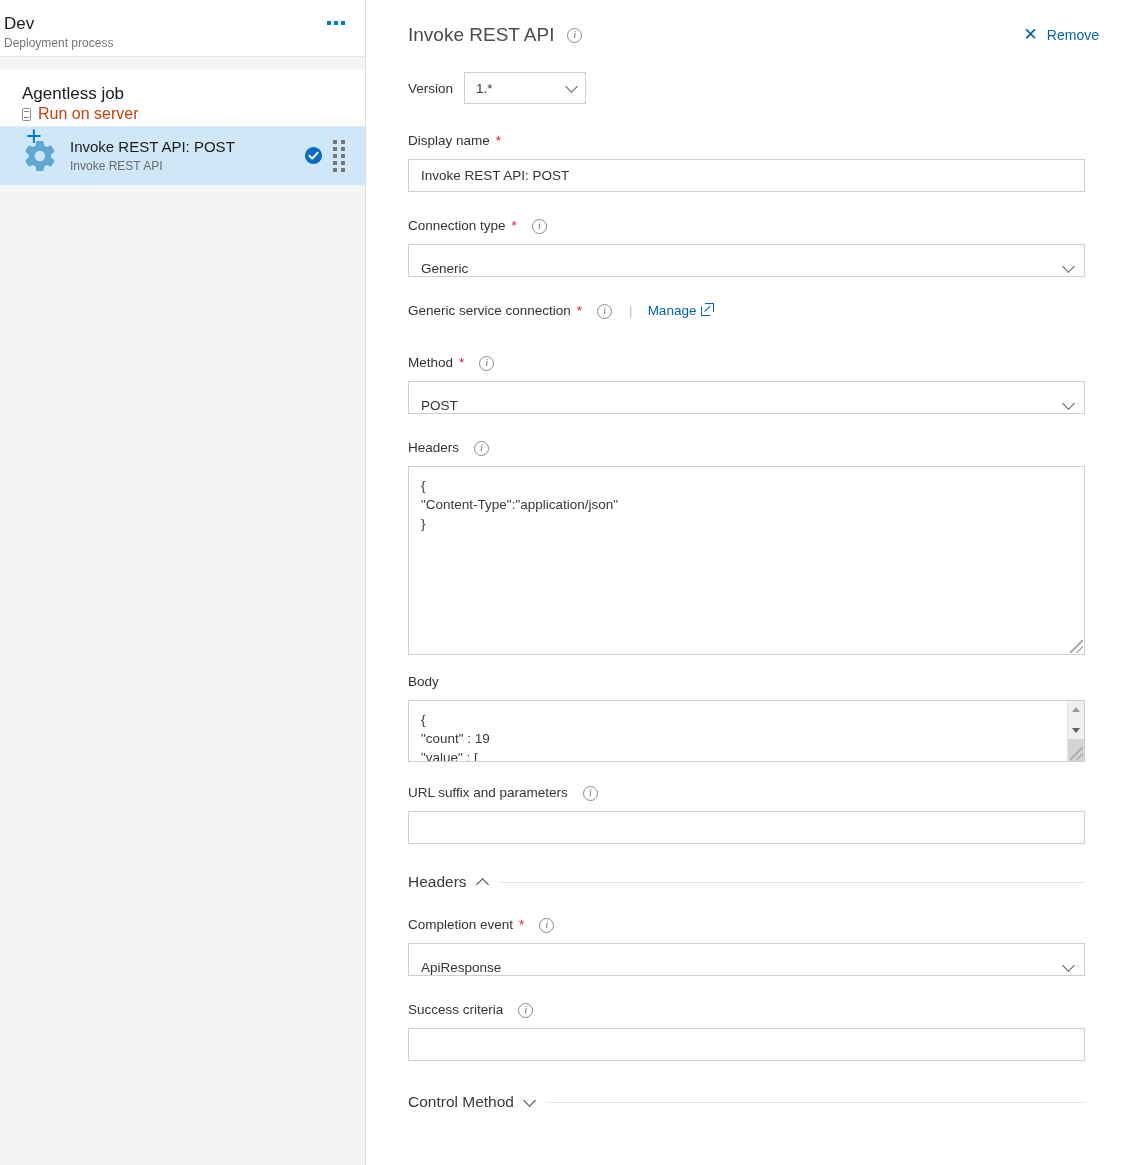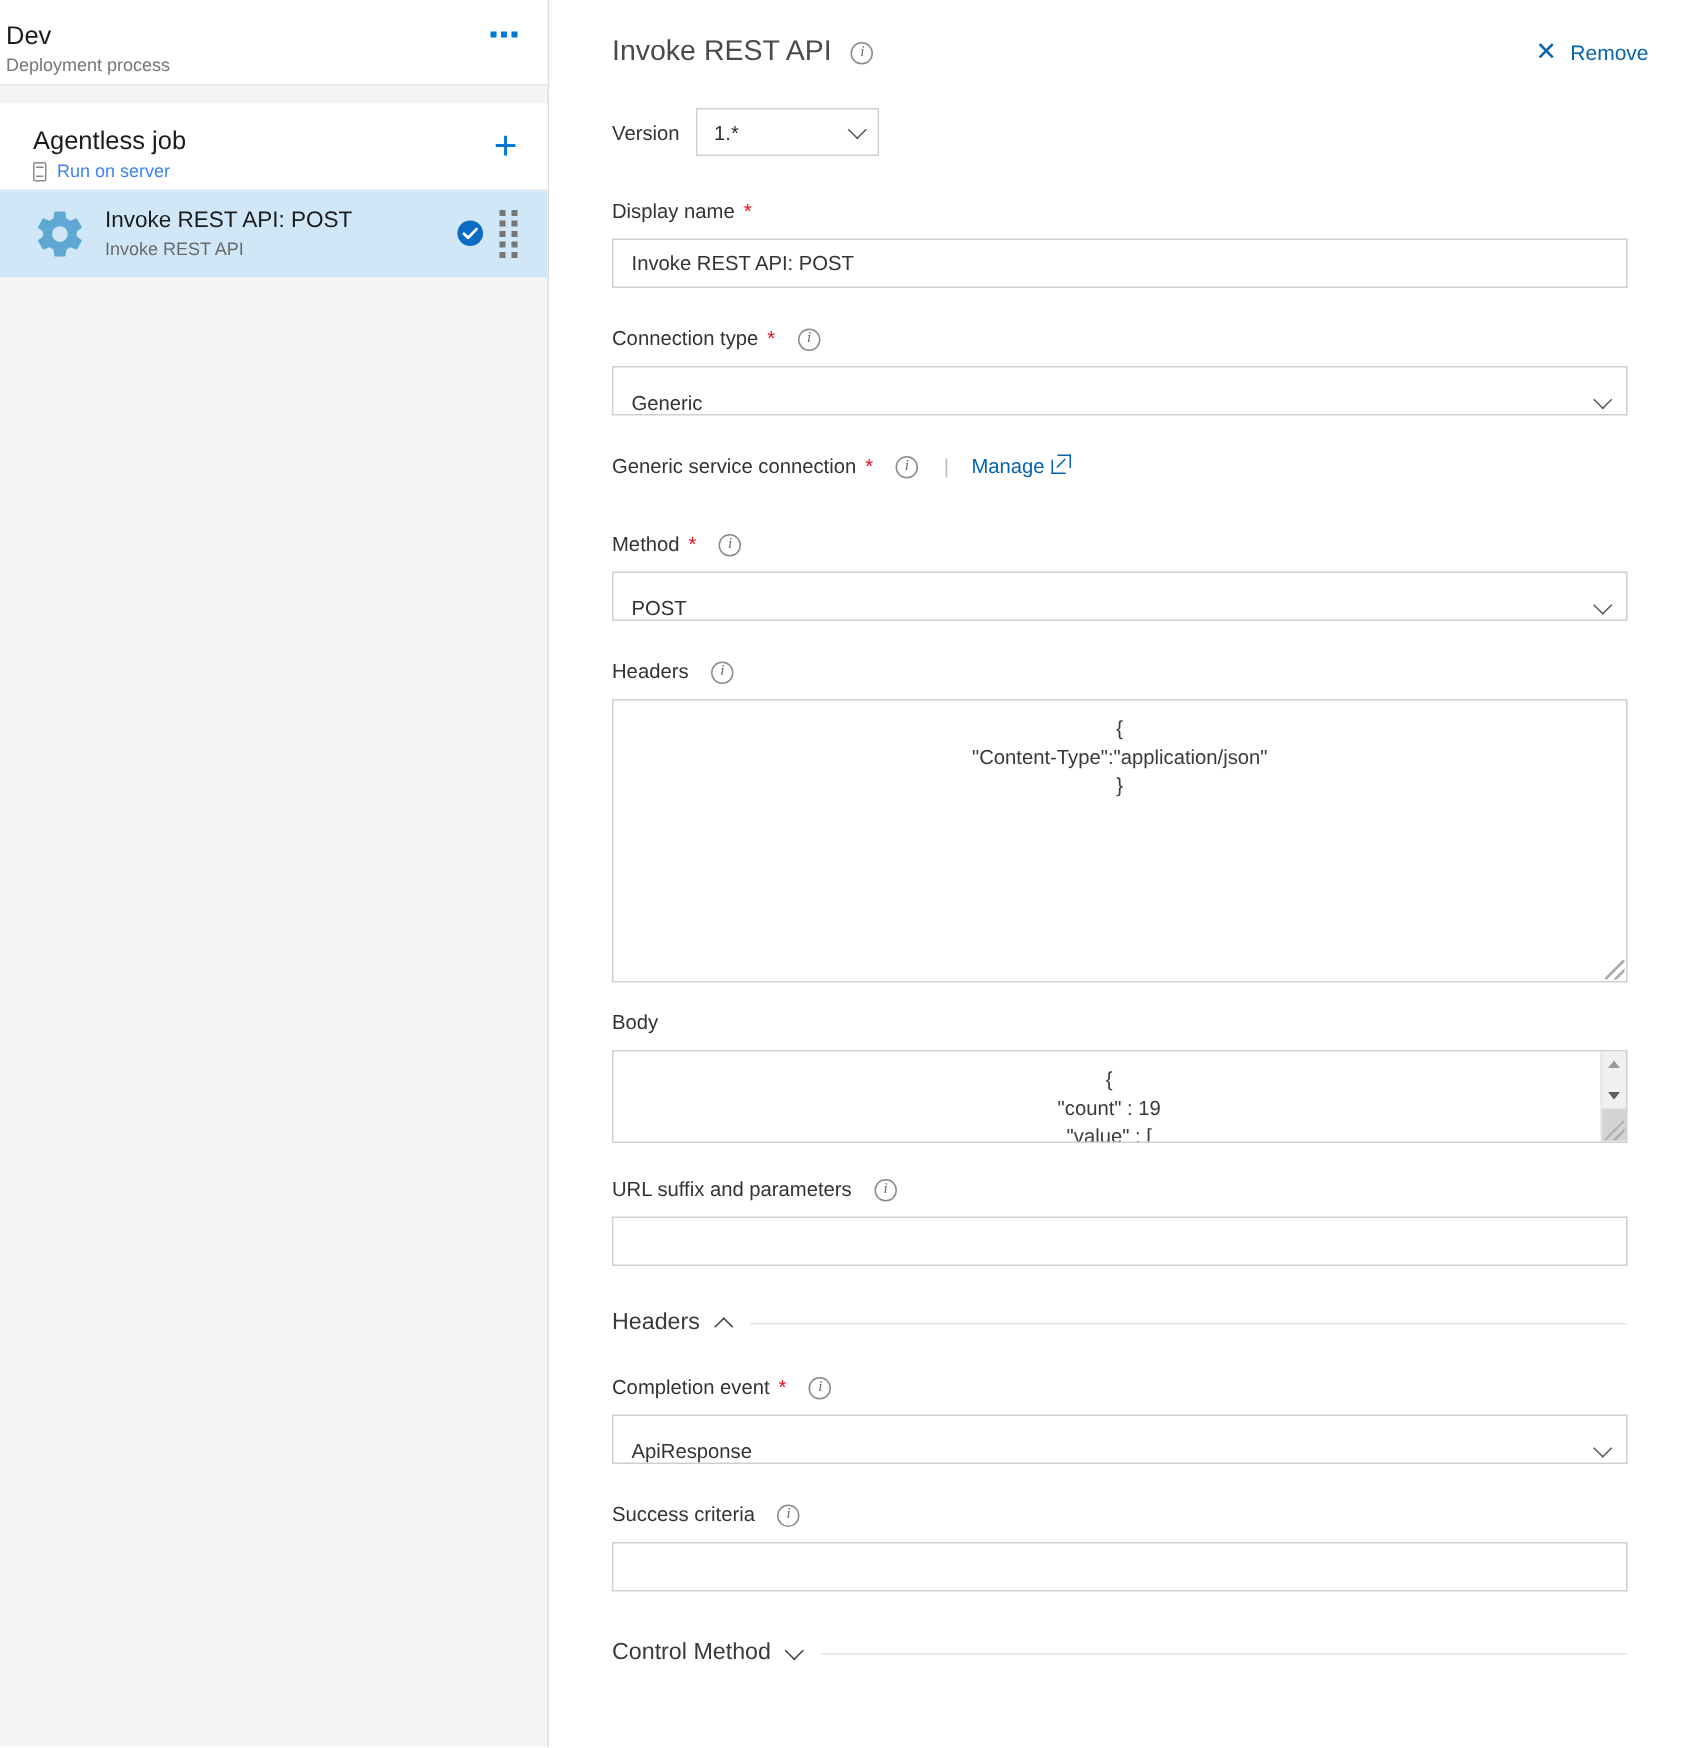--- a/index.html
+++ b/index.html
@@ -68,29 +68,30 @@
     background: #ffffff;
   }
   .job-header {
     background: #ffffff;
     padding: 14px 16px 13px 22px;
     display: flex;
     align-items: flex-start;
     justify-content: space-between;
     border-bottom: 1px solid #eaeaea;
     height: 58px;
+    flex-direction: column;
   }
   .job-title {
     font-size: 17px;
     color: #1b1b1b;
     line-height: 21px;
   }
   .job-sub {
-    font-size: 12px;
-    color: #3b82f6;
+    font-size: 16px;
+    color: #c2410c;
     line-height: 16px;
     margin-top: 2px;
     display: flex;
     align-items: center;
     gap: 7px;
   }
   .server-icon {
     display: inline-block;
     width: 9px; height: 13px;
     border: 1.2px solid #8a8a8a;
@@ -208,21 +209,21 @@
     background: #fff;
     display: flex;
     align-items: center;
     justify-content: space-between;
     padding: 0 9px 0 11px;
     font-size: 13.5px;
     color: #333;
     cursor: pointer;
   }
 
-  .form { padding-left: 22px; padding-right: 21px; text-align: center; }
+  .form { padding-left: 22px; padding-right: 21px; }
 
   .field { margin-bottom: 0; }
   .flabel {
     display: flex;
     align-items: center;
     font-size: 13.5px;
     color: #333;
     line-height: 18px;
     margin-bottom: 9px;
     gap: 4px;

